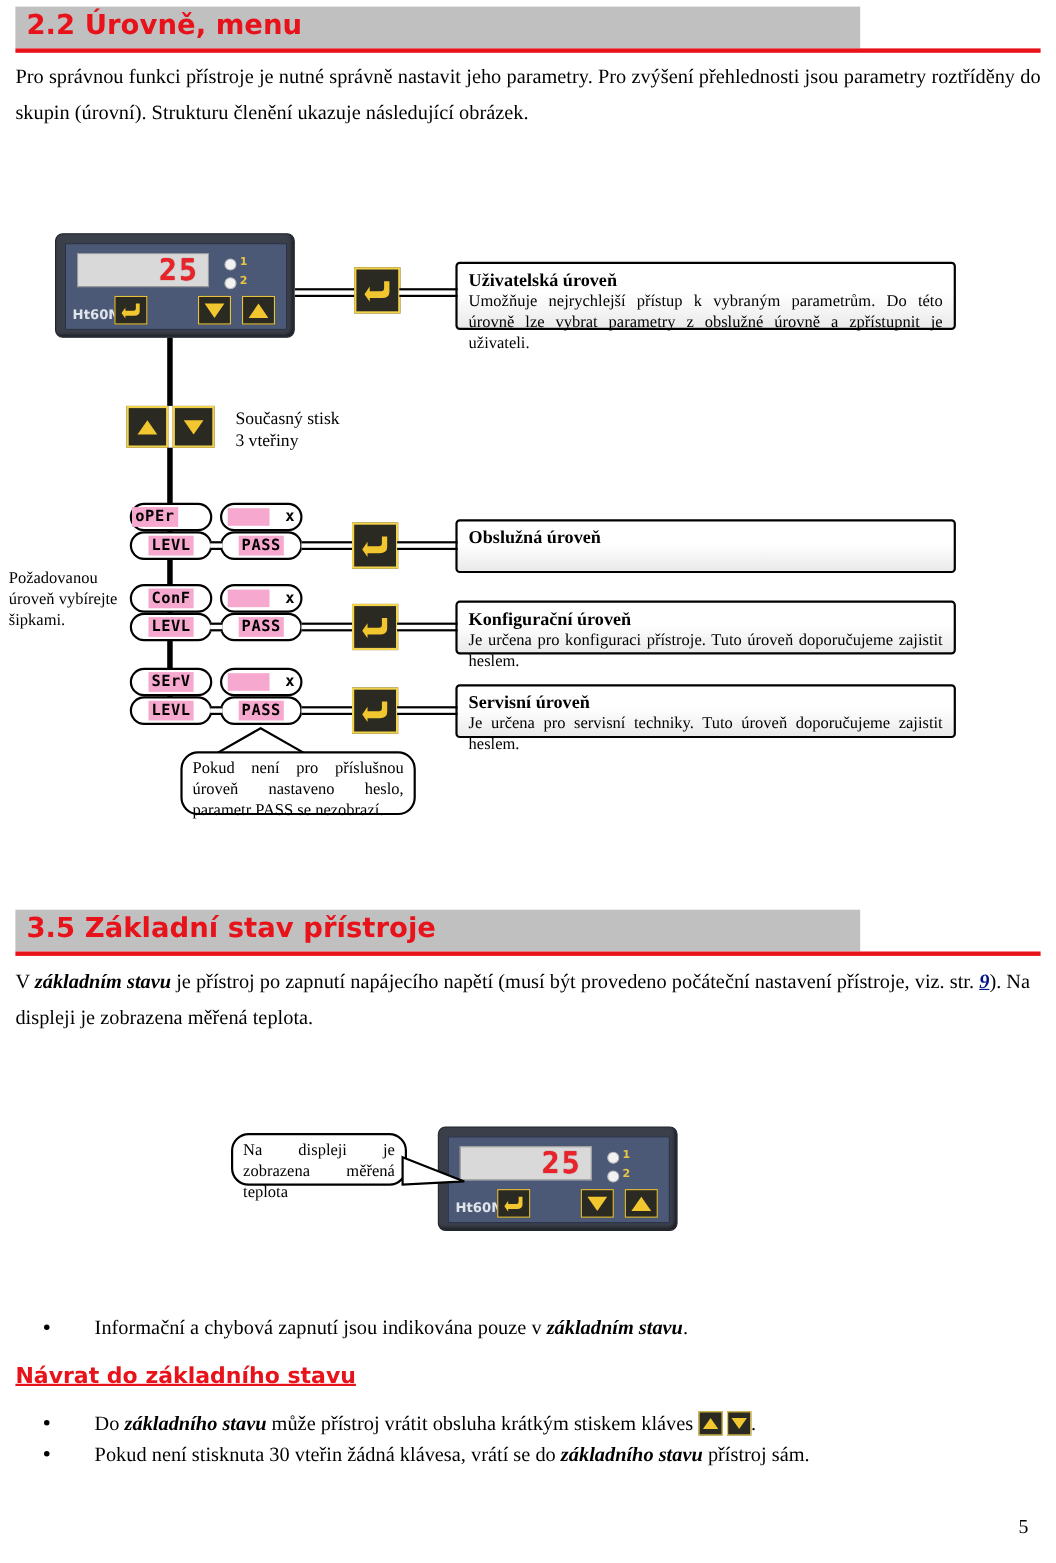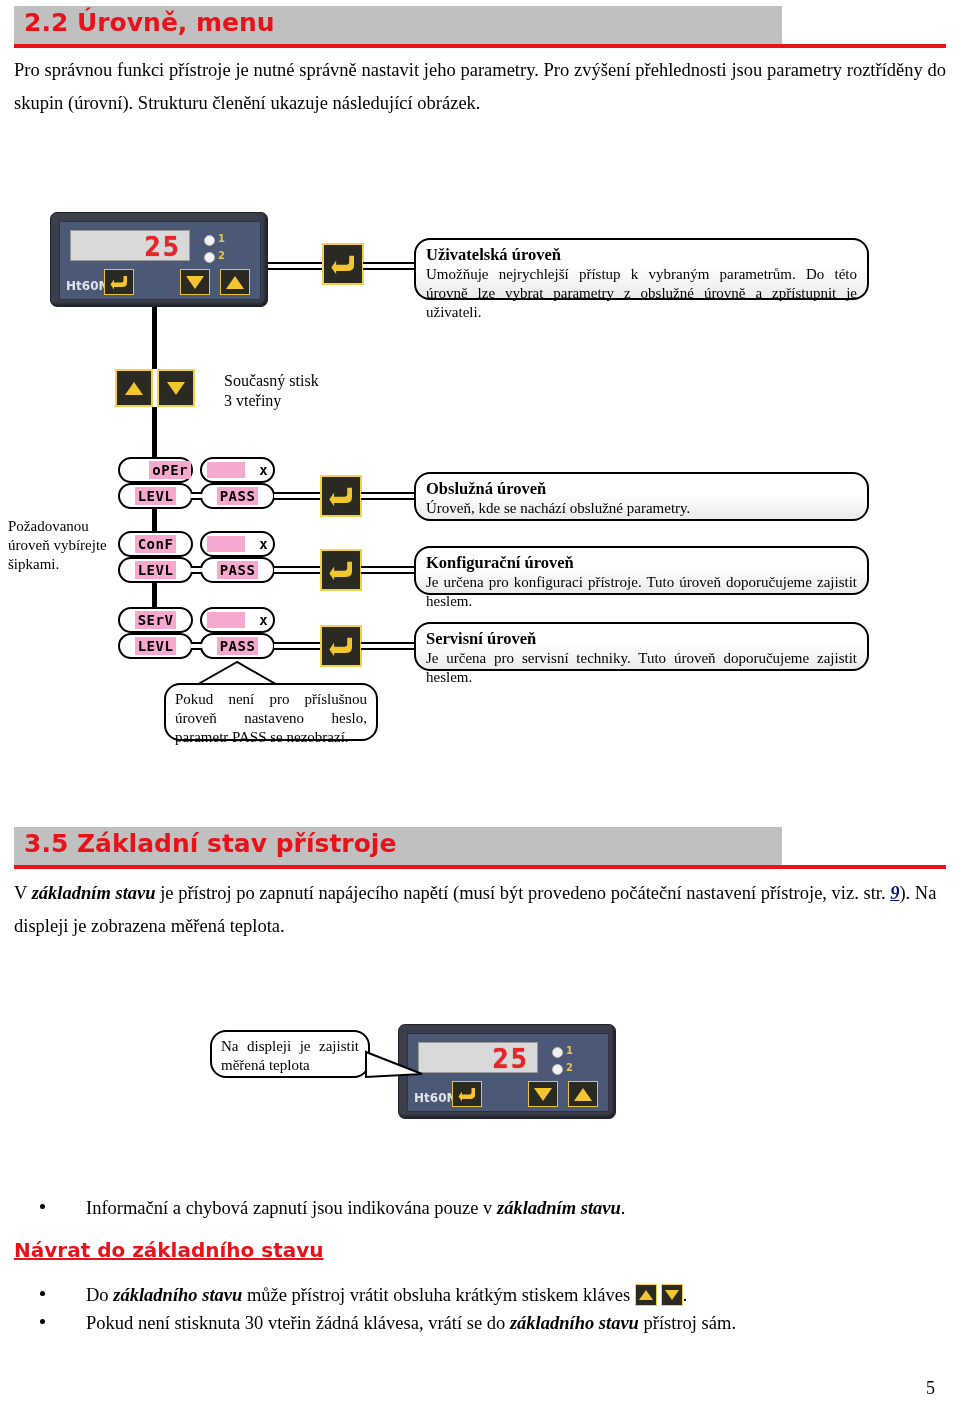--- a/index.html
+++ b/index.html
@@ -218,21 +218,21 @@
     font-weight: bold;
     font-size: 14px;
     color: #000;
     margin-left: 14px;
   }
 
   
   .desc-box {
     position: absolute;
     border: 2px solid #000;
-    border-radius: 16px;
+    border-radius: 4px;
     background: linear-gradient(to bottom, #ffffff 0%, #ffffff 45%, #eaeaea 100%);
     box-sizing: border-box;
     padding: 5px 10px 4px 10px;
   }
   .desc-title {
     font-family: "Liberation Serif", serif;
     font-weight: bold;
     font-size: 16.5px;
     line-height: 20px;
     display: block;
@@ -362,28 +362,28 @@
 <div class="stand-key" style="left:115px; top:369px; width:38px; height:38px;">
   <span class="glyph" style="position:absolute;left:0;top:0;right:0;bottom:0;display:flex;align-items:center;justify-content:center;">
       <span class="tri-up"></span>
     </span>
 </div>
 <div class="stand-key" style="left:157px; top:369px; width:38px; height:38px;">
   <span class="glyph" style="position:absolute;left:0;top:0;right:0;bottom:0;display:flex;align-items:center;justify-content:center;">
       <span class="tri-down"></span>
     </span>
 </div>
-<div class="plain-label" style="left:214px; top:371px; width:220px;margin-left:10px;">
+<div class="plain-label" style="left:214px; top:371px; width:220px;">
   <span>Současný   stisk</span><br>
   <span>3 vteřiny</span>
 </div>
 
 <div class="vline" style="left:152px; top:407px; width:5px; height:250px;"></div>
 
-<div class="pill" style="left:118px; top:457px; width:75px; height:26px; justify-content:flex-end;">
+<div class="pill" style="left:118px; top:457px; width:75px; height:26px; justify-content:flex-start;">
   <span class="pill-code">oPEr</span>
 </div>
 <div class="pill" style="left:118px; top:483px; width:75px; height:26px; justify-content:center;">
   <span class="pill-code">LEVL</span>
 </div>
 <div class="pill" style="left:200px; top:457px; width:75px; height:26px; justify-content:center;">
   <span class="pill-blank"></span>
     <span class="pill-x">x</span>
 </div>
 <div class="pill" style="left:200px; top:483px; width:75px; height:26px; justify-content:center;">
@@ -395,21 +395,20 @@
   <span class="glyph" style="position:absolute;left:0;top:0;right:0;bottom:0;display:flex;align-items:center;justify-content:center;">
     <svg class="ent-svg" width="28" height="22" viewBox="0 0 20 16">
         <path d="M18 2 L18 9 Q18 13 13 13 L5 13 L5 15.5 L1.5 10.5 L5 5.5 L5 8.5 L12.5 8.5 Q14.5 8.5 14.5 6.5 L14.5 2 Z" fill="#f2c62e"></path>
       </svg>
   </span>
 </div>
 <div class="dbl-line" style="left:361px; top:492px; width:57px; height:8px;"></div>
 
 <div class="desc-box" style="left:414px; top:472px; width:455px; height:49px;">
   <span class="desc-title">Obslužná úroveň</span>
-  <span class="desc-body">Úroveň, kde se nachází obslužné parametry.</span>
 </div>
 
 <div class="plain-label" style="left:8px; top:517px; width:110px; font-size:15px; line-height:19px;">
   <span>Požadovanou</span><br>
   <span>úroveň  vybírejte</span><br>
   <span>šipkami.</span>
 </div>
 
 <div class="pill" style="left:118px; top:531px; width:75px; height:26px; justify-content:center;">
   <span class="pill-code">ConF</span>
@@ -511,21 +510,21 @@
     </div>
     <div class="key" style="left:160px; top:47px; width:30px; height:26px;">
       <span class="glyph">
           <span class="tri-up"></span>
         </span>
     </div>
   </div>
 </div>
 
 <div class="bubble" style="left:210px; top:1030px; width:160px; height:48px;">
-  <span>Na displeji je zajistit</span>
+  <span>Na displeji je zobrazena</span>
   <span>měřená teplota</span>
 </div>
 <svg width="70" height="36" style="position:absolute; left:364px; top:1050px;">
   <path d="M2 2 L58 24 L2 27 Z" fill="#ffffff" stroke="#000000" stroke-width="2"></path>
 </svg>
 
 <div class="bullet-row" style="left:40px; top:1196px; width:860px;">
   <span class="bullet-dot"></span>
   <span class="bullet-text">
     <span>Informační a chybová zapnutí jsou indikována pouze v </span><span class="bi">základním stavu</span><span>.</span>

